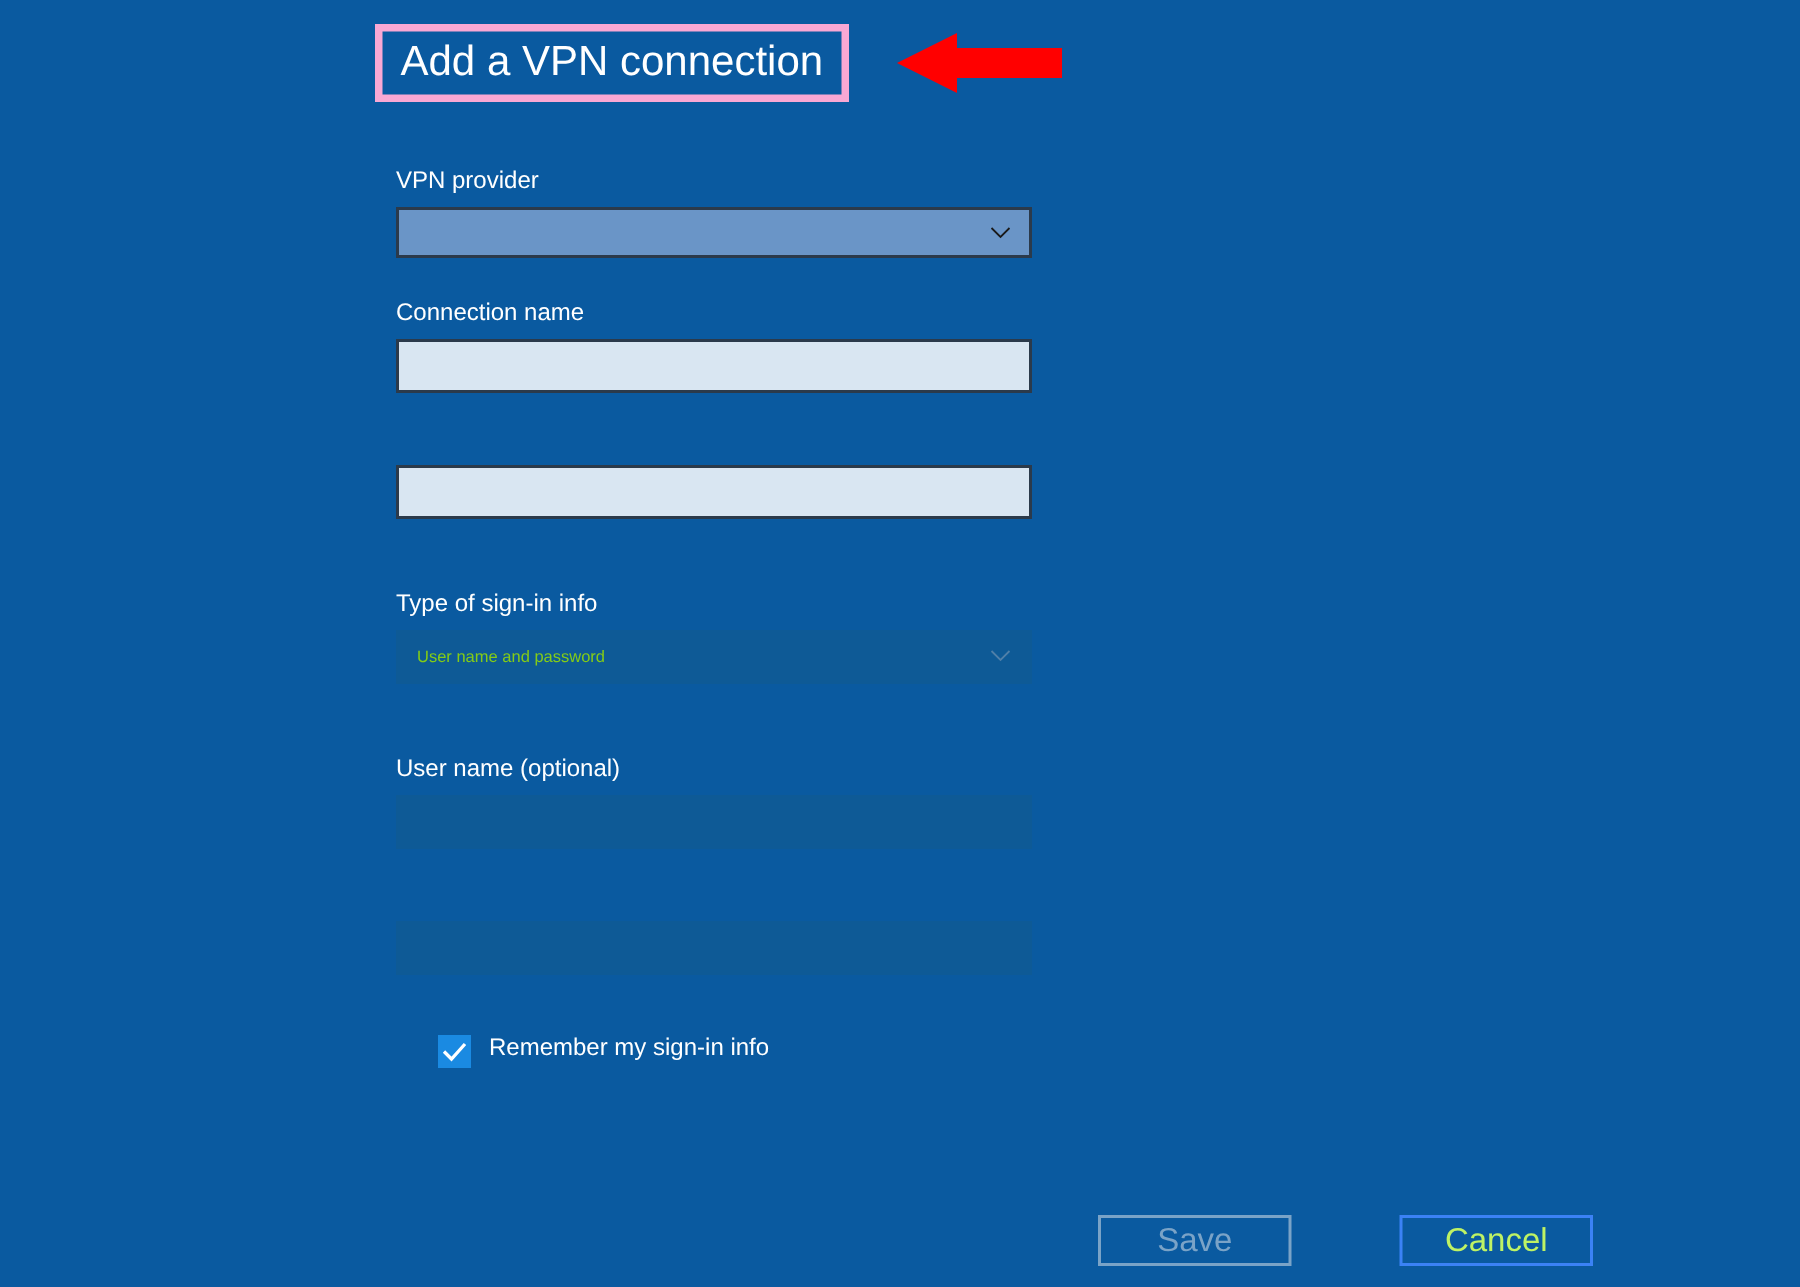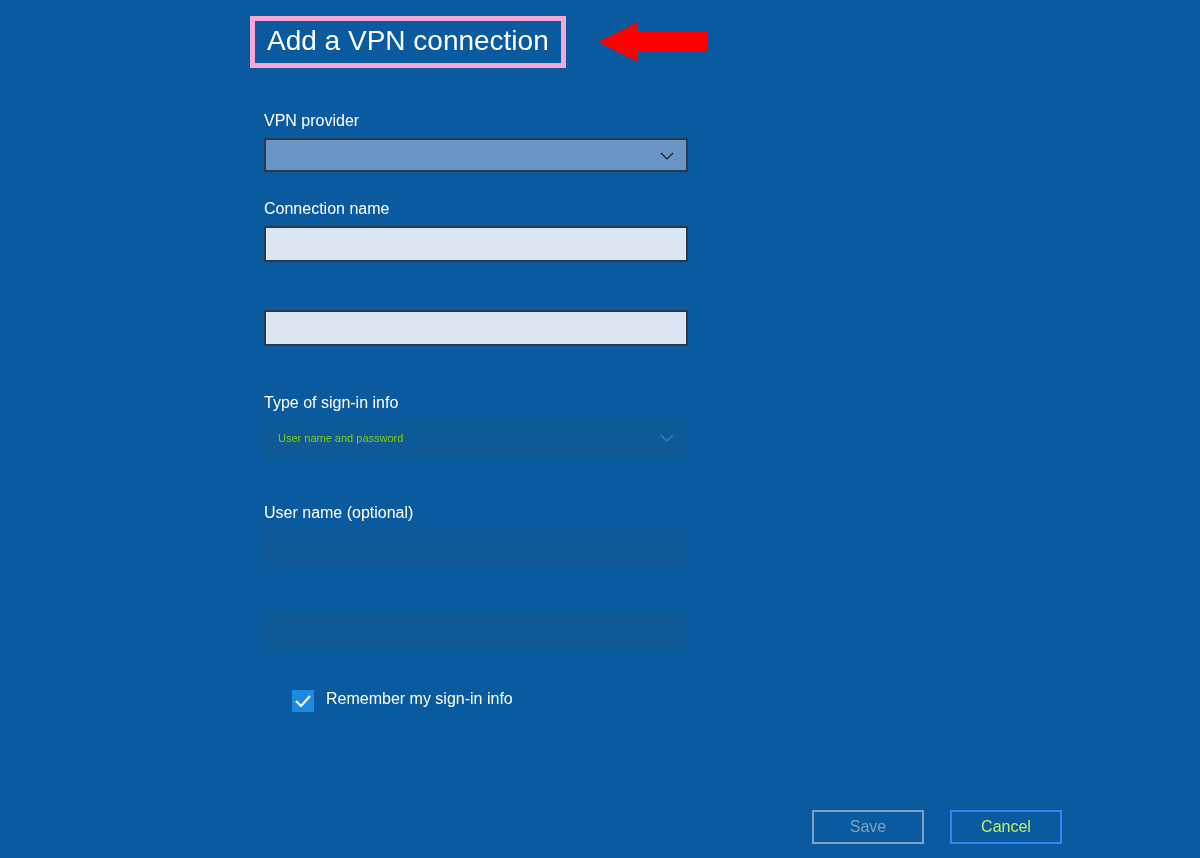--- a/index.html
+++ b/index.html
@@ -107,27 +107,28 @@
     .checkbox svg { display: block; }
     .checkbox-label { font-size: 16px; }
     .button-row {
       position: absolute;
       right: 138px;
       bottom: 14px;
       display: flex;
       gap: 26px;
     }
     .btn {
-      width: 112px;
+      width: 129px;
       height: 34px;
       display: flex;
       align-items: center;
       justify-content: center;
-      font-size: 16px;
+      font-size: 22px;
       cursor: pointer;
+      margin-left: 46px;
     }
     .btn-save {
       border: 2px solid #7aa3c7;
       color: #7aa3c7;
       background: transparent;
     }
     .btn-cancel {
       border: 2px solid #3b82f6;
       color: #bef264;
       background: transparent;

